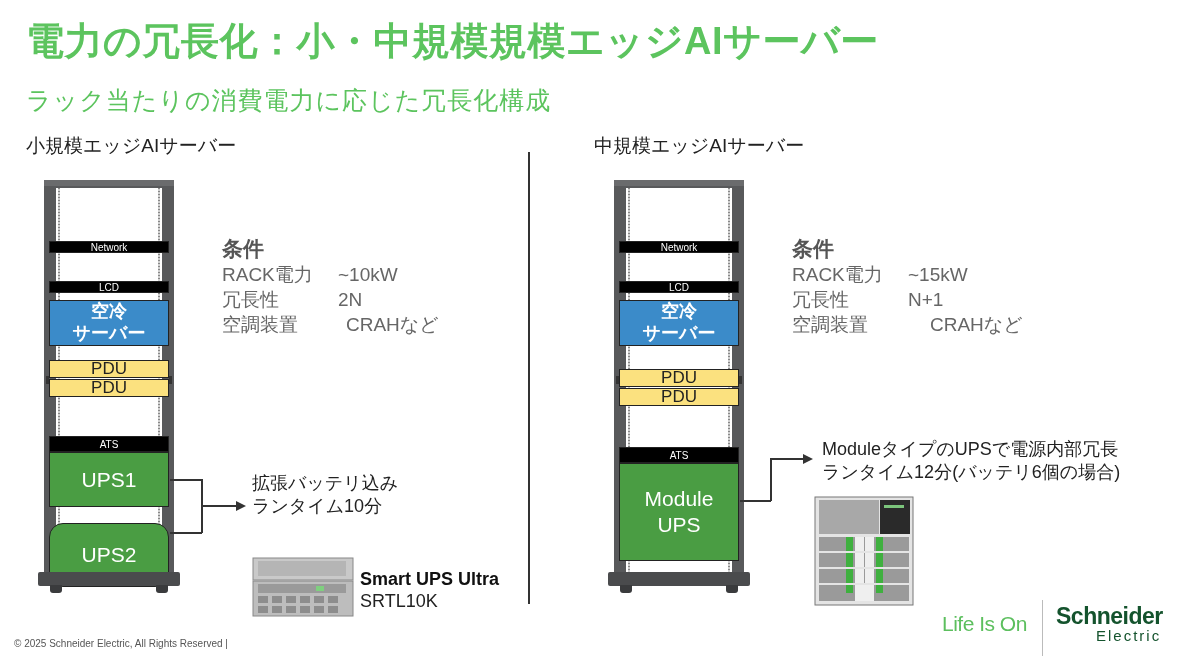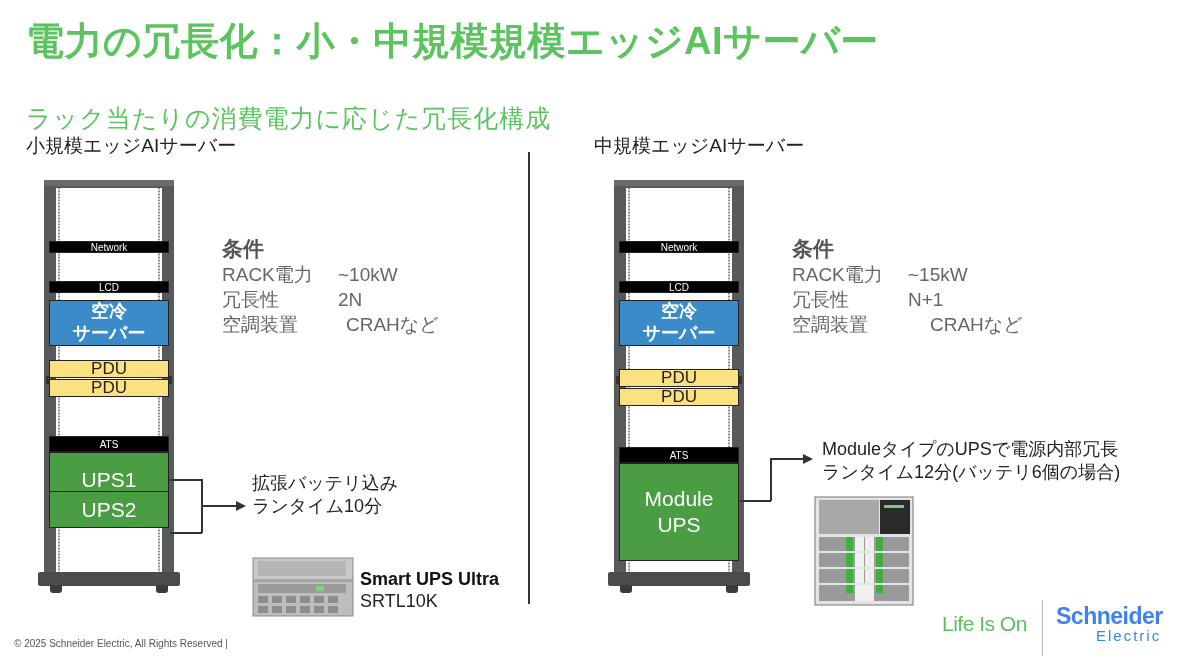--- a/index.html
+++ b/index.html
@@ -1,20 +1,20 @@
 <!DOCTYPE html>
 <html><head>
 <meta charset="utf-8">
 <style>
   * { box-sizing: border-box; margin: 0; padding: 0; }
   html, body { width: 1200px; height: 664px; background: #ffffff; overflow: hidden; }
   body { position: relative; font-family: "Liberation Sans", "DejaVu Sans", sans-serif; color: #222; }
 
   .title { position: absolute; left: 26px; top: 16px; font-size: 38px; font-weight: bold; color: #5cc45e; letter-spacing: 0.5px; white-space: nowrap; }
-  .subtitle { position: absolute; left: 26px; top: 84px; font-size: 25px; color: #5cc45e; letter-spacing: 1px; white-space: nowrap; margin-top: 18px; }
+  .subtitle { position: absolute; left: 26px; top: 84px; font-size: 25px; color: #5cc45e; letter-spacing: 1px; white-space: nowrap; }
 
   .section-title { position: absolute; font-size: 19px; color: #222; white-space: nowrap; }
   .divider { position: absolute; left: 528px; top: 152px; width: 1.5px; height: 452px; background: #333; }
 
   
   .rack { position: absolute; width: 130px; }
   .rack .frame { position: absolute; left: 0; top: 0; width: 130px; height: 400px; background: #58595b; border-radius: 1px; }
   .rack .frame-top { position: absolute; left: 0; top: 0; width: 130px; height: 6px; background: #6a6b6d; }
   .rack .inner { position: absolute; left: 12px; top: 8px; width: 106px; height: 384px; background: #ffffff; }
   .rack .rail { position: absolute; top: 8px; width: 2px; height: 384px; background: repeating-linear-gradient(to bottom, #888 0 1px, #d0d0d0 1px 3px); }
@@ -41,21 +41,21 @@
   .product .model { font-size: 18px; color: #222; }
 
   .line { position: absolute; background: #333; }
   .arrow-head { position: absolute; width: 0; height: 0; border-top: 5px solid transparent; border-bottom: 5px solid transparent; border-left: 10px solid #333; }
 
   .ups-img { position: absolute; }
 
   .footer { position: absolute; left: 14px; top: 638px; font-size: 10px; color: #555; white-space: nowrap; }
   .lifeison { position: absolute; left: 942px; top: 612px; font-size: 21px; color: #5cbf5e; white-space: nowrap; letter-spacing: -0.5px; }
   .logo-sep { position: absolute; left: 1042px; top: 600px; width: 1px; height: 56px; background: #bbb; }
-  .logo { position: absolute; left: 1056px; top: 604px; color: #3b82f6; }
+  .logo { position: absolute; left: 1056px; top: 604px; color: #14532d; }
   .logo .brand { font-size: 23px; font-weight: bold; letter-spacing: -0.5px; line-height: 24px; }
   .logo .sub { font-size: 15px; letter-spacing: 2px; padding-left: 40px; line-height: 16px; }
 </style>
 </head>
 <body>
 
 <div class="title">電力の冗長化：小・中規模規模エッジAIサーバー</div>
 <div class="subtitle">ラック当たりの消費電力に応じた冗長化構成</div>
 
 <div class="section-title" style="left:26px; top:133px;">小規模エッジAIサーバー</div>
@@ -74,21 +74,21 @@
   <div class="unit u-dark" style="top:61px;">Network</div>
   <div class="unit u-dark" style="top:101px;">LCD</div>
   <div class="unit u-blue" style="top:120px; height:46px;">
     <span>空冷</span>
     <span>サーバー</span>
   </div>
   <div class="unit u-yellow" style="top:180px;">PDU</div>
   <div class="unit u-yellow" style="top:199px;">PDU</div>
   <div class="unit u-dark" style="top:256px; height:16px;">ATS</div>
   <div class="unit u-green" style="top:272px; height:55px;">UPS1</div>
-  <div class="unit u-green" style="top:311px; height:37px;">UPS2</div>
+  <div class="unit u-green" style="top:343px; height:64px;border-radius:14px;">UPS2</div>
   <div class="base"></div>
   <div class="foot l"></div>
   <div class="foot r"></div>
 </div>
 
 <div class="rack" style="left:614px; top:180px;">
   <div class="frame"></div>
   <div class="frame-top"></div>
   <div class="inner"></div>
   <div class="rail l"></div>

